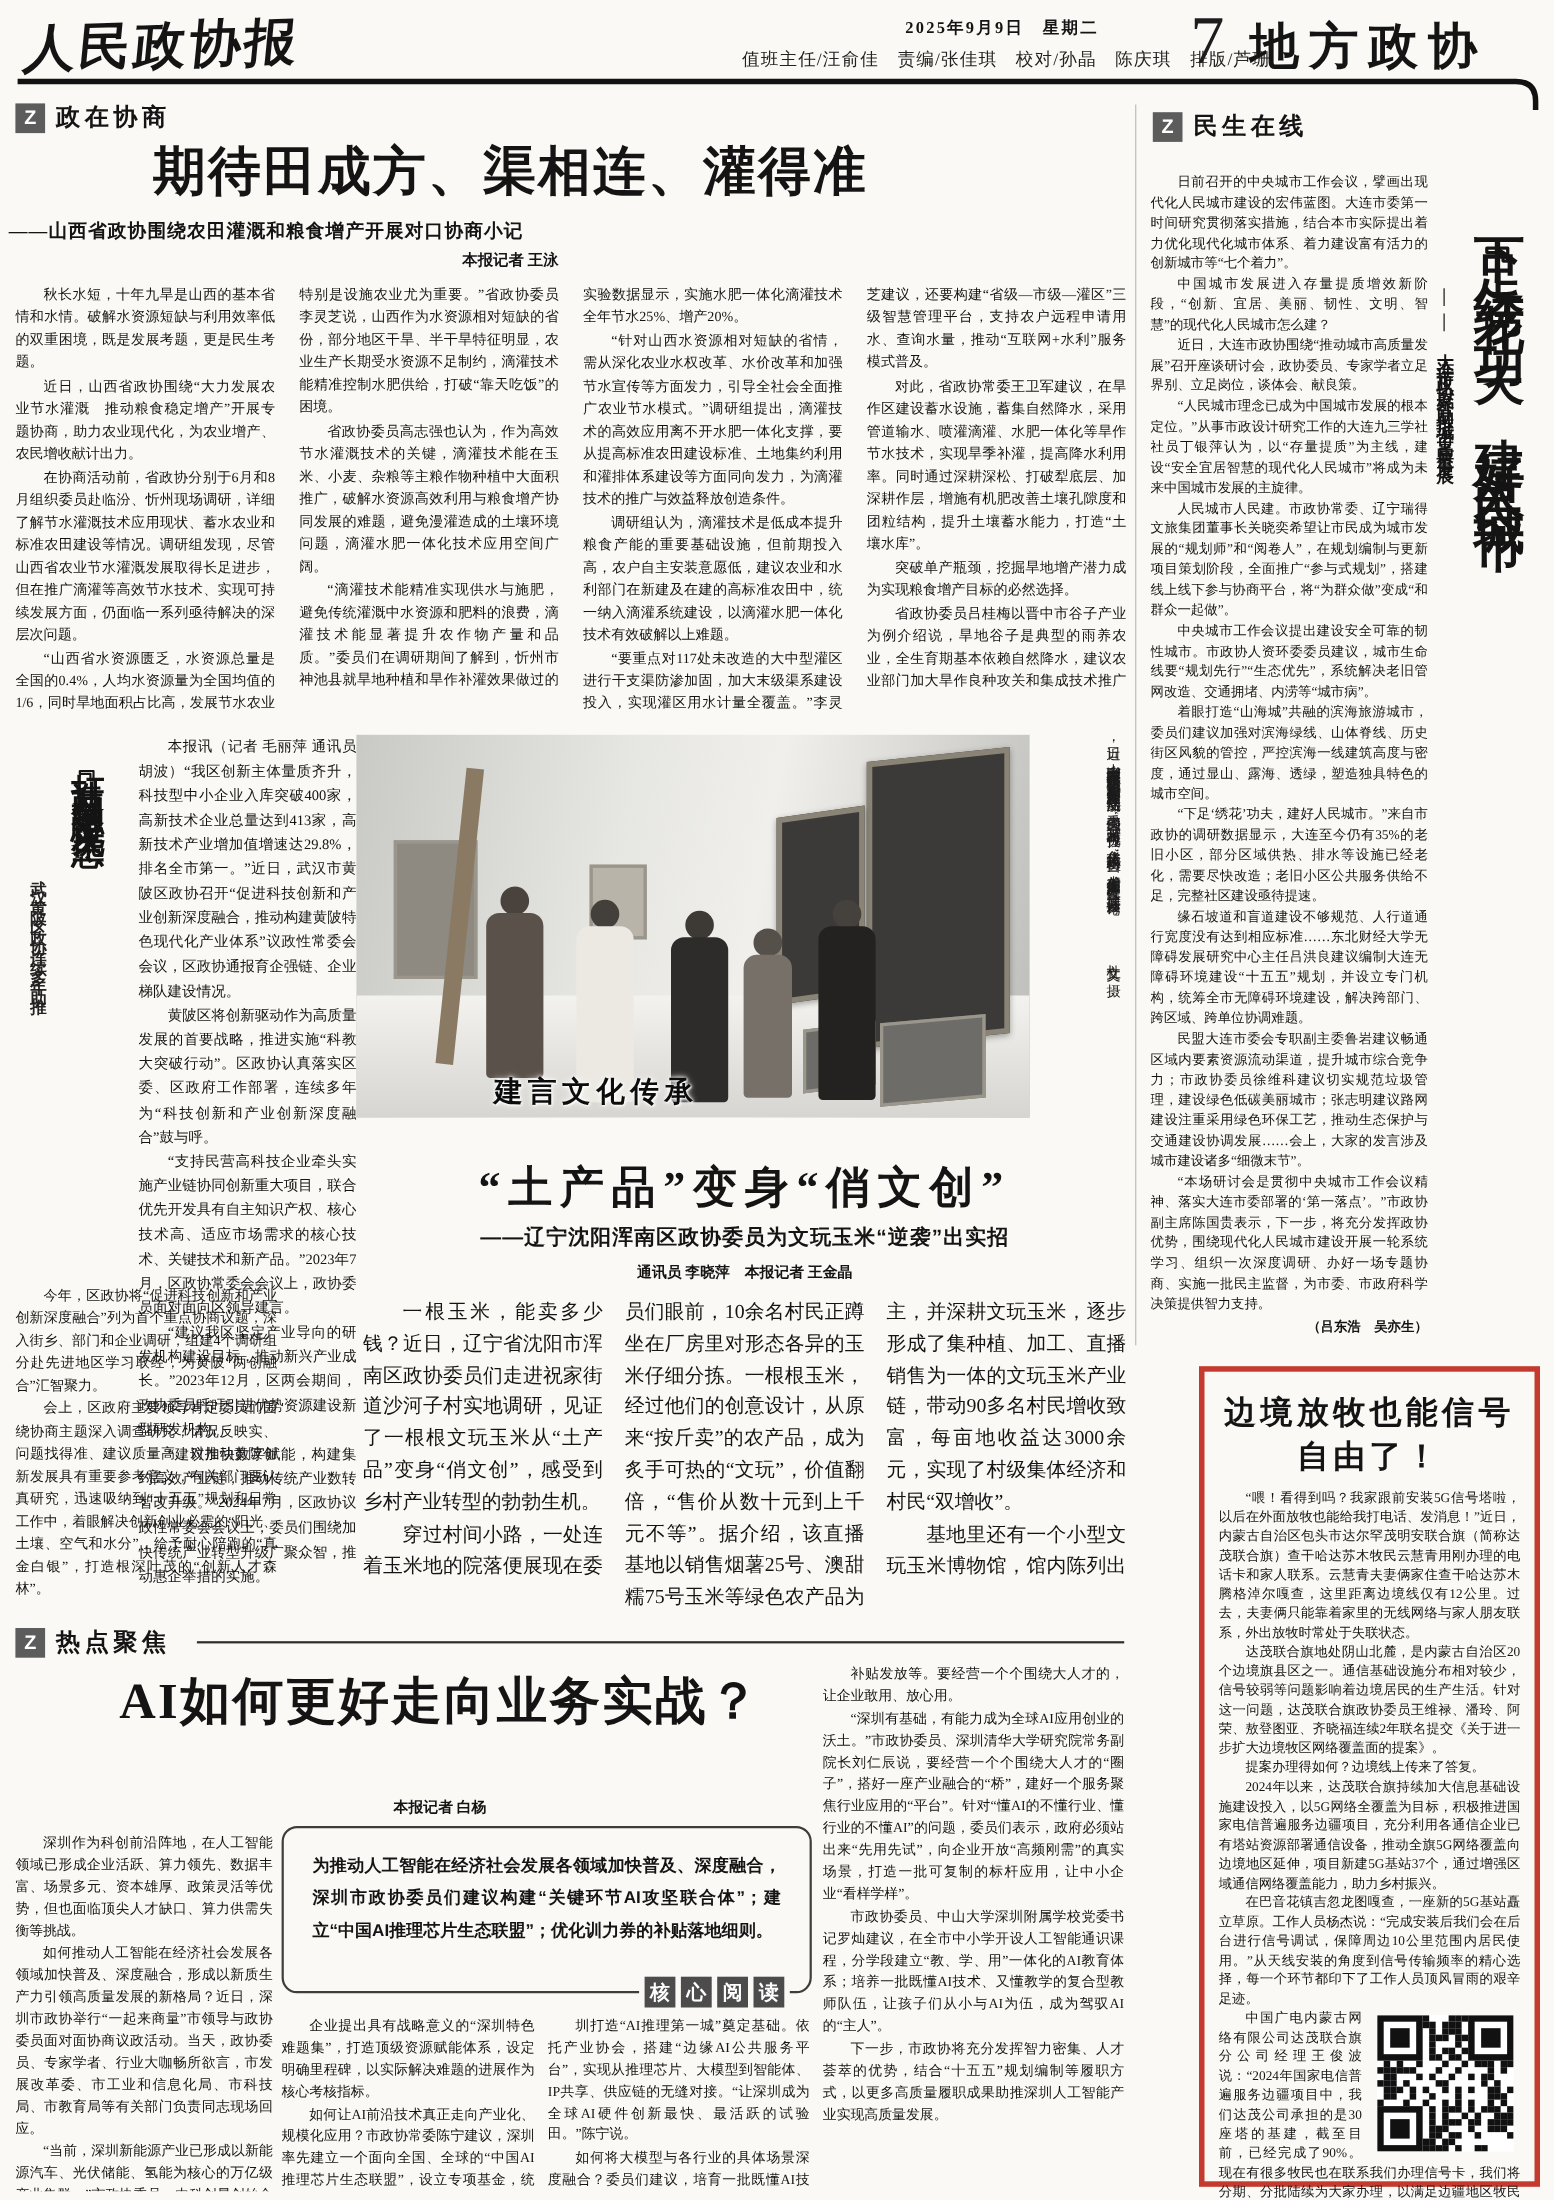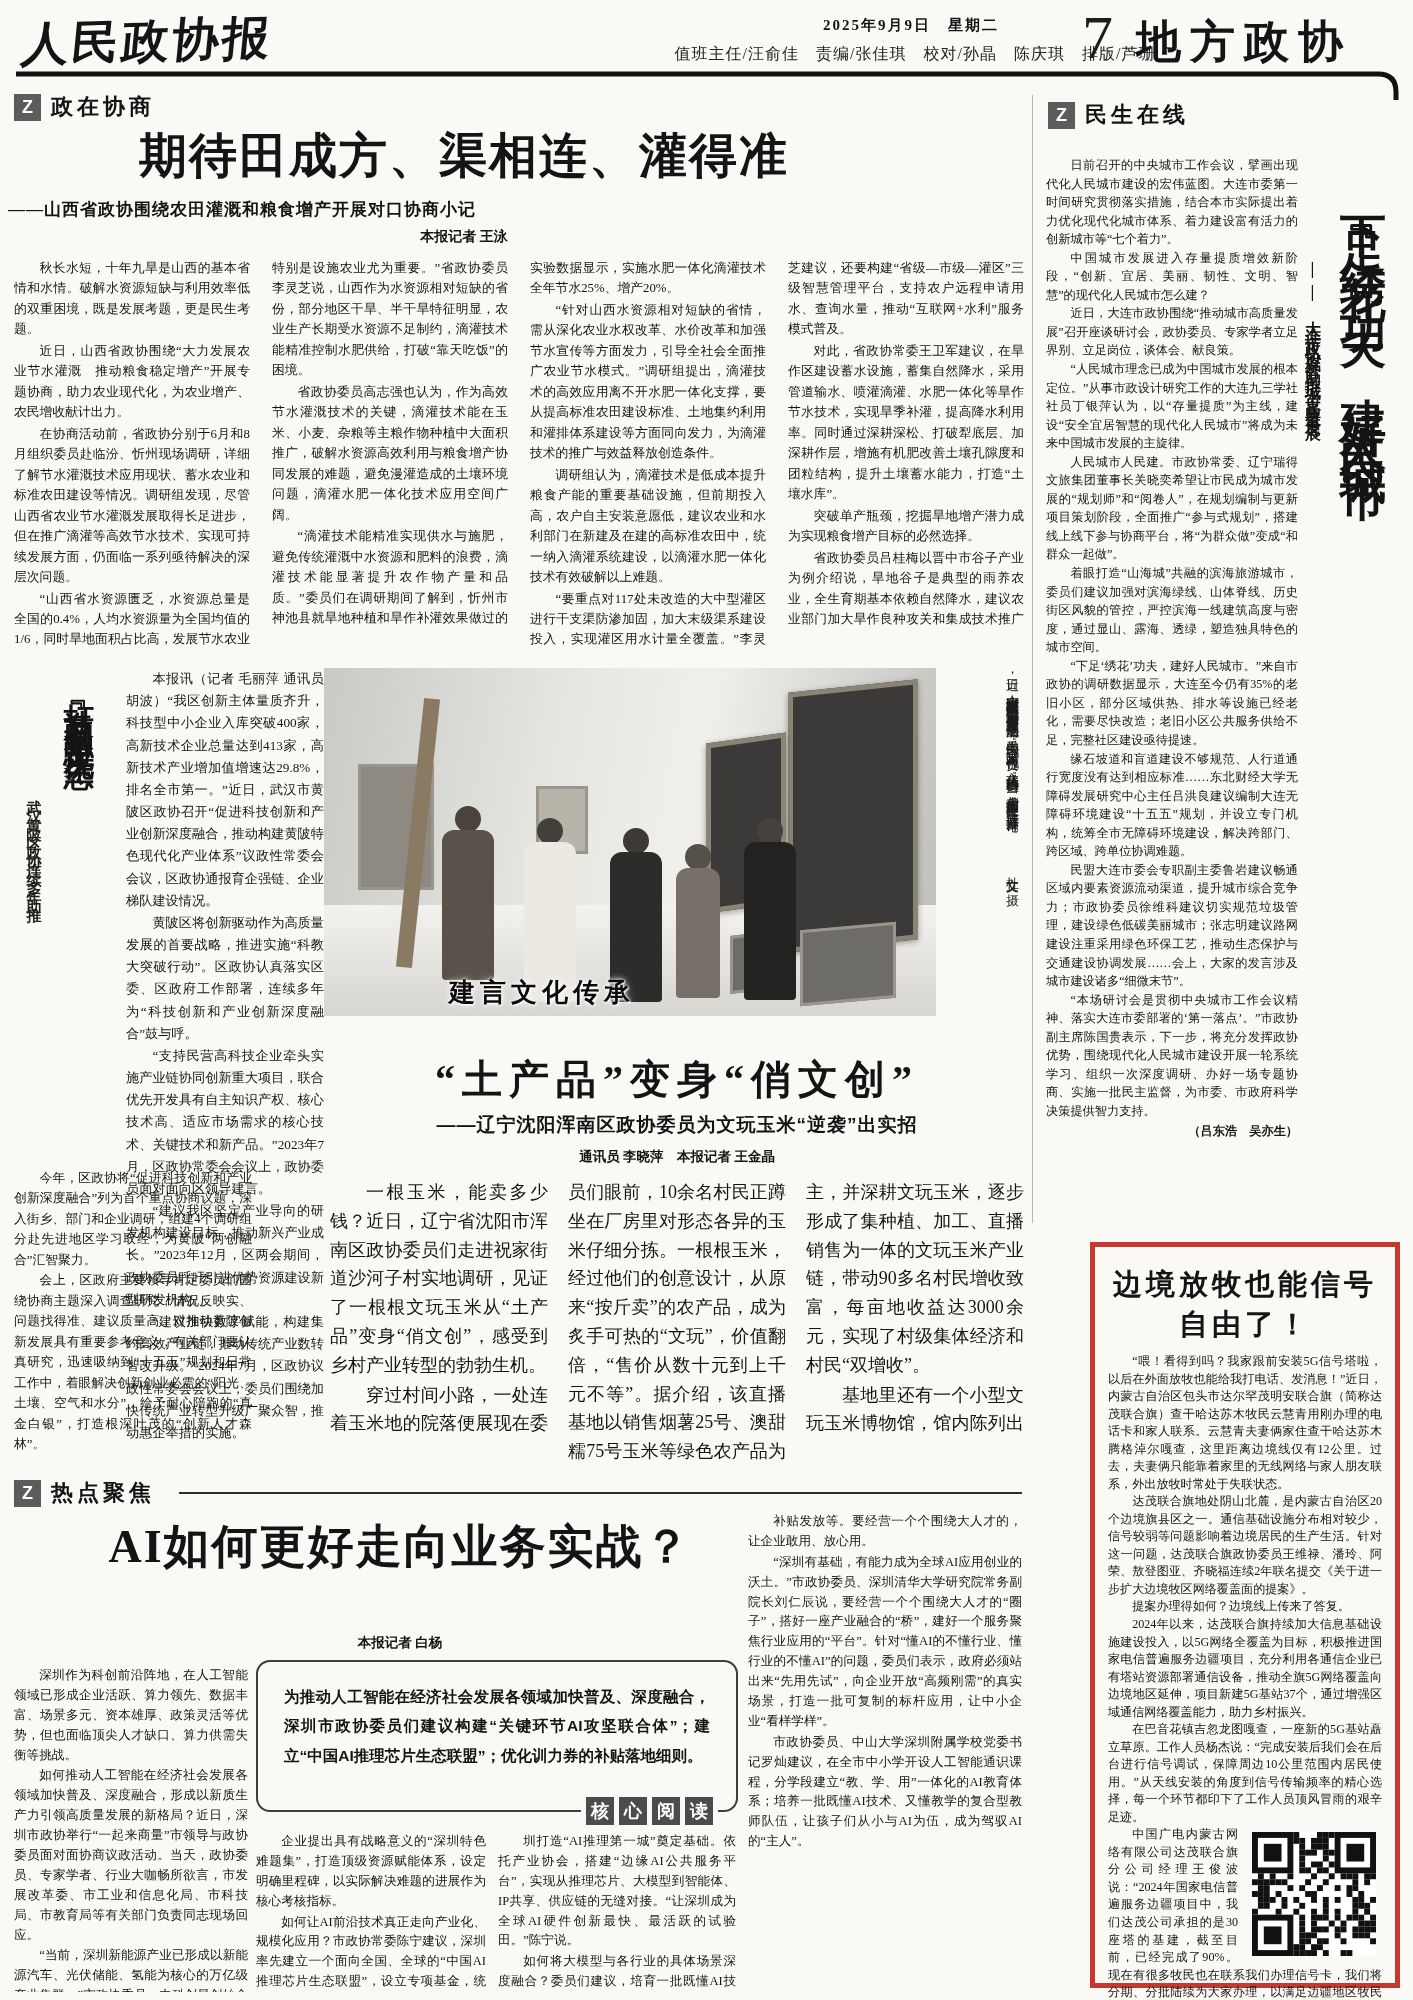--- a/index.html
+++ b/index.html
@@ -227,30 +227,32 @@
       <p>如何让AI前沿技术真正走向产业化、规模化应用？市政协常委陈宁建议，深圳率先建立一个面向全国、全球的“中国AI推理芯片生态联盟”，设立专项基金，统筹整合芯片、整机、软件等产业链资源，为深</p>
     </div>
   <div class="abs flowcol just" id="ai-col3">
       <p>圳打造“AI推理第一城”奠定基础。依托产业协会，搭建“边缘AI公共服务平台”，实现从推理芯片、大模型到智能体、IP共享、供应链的无缝对接。“让深圳成为全球AI硬件创新最快、最活跃的试验田。”陈宁说。</p>
       <p>如何将大模型与各行业的具体场景深度融合？委员们建议，培育一批既懂AI技术、又懂产业的复合型人才。</p>
     </div>
   <div class="abs flowcol just" id="ai-col4">
       <p>补贴发放等。要经营一个个围绕大人才的，让企业敢用、放心用。</p>
       <p>“深圳有基础，有能力成为全球AI应用创业的沃土。”市政协委员、深圳清华大学研究院常务副院长刘仁辰说，要经营一个个围绕大人才的“圈子”，搭好一座产业融合的“桥”，建好一个服务聚焦行业应用的“平台”。针对“懂AI的不懂行业、懂行业的不懂AI”的问题，委员们表示，政府必须站出来“先用先试”，向企业开放“高频刚需”的真实场景，打造一批可复制的标杆应用，让中小企业“看样学样”。</p>
       <p>市政协委员、中山大学深圳附属学校党委书记罗灿建议，在全市中小学开设人工智能通识课程，分学段建立“教、学、用”一体化的AI教育体系；培养一批既懂AI技术、又懂教学的复合型教师队伍，让孩子们从小与AI为伍，成为驾驭AI的“主人”。</p>
+      <p>下一步，市政协将充分发挥智力密集、人才荟萃的优势，结合“十五五”规划编制等履职方式，以更多高质量履职成果助推深圳人工智能产业实现高质量发展。</p>
     </div>
 
   <div class="abs" id="vdiv"></div>
   <div class="abs just" id="dalian-body">
     <div>
         <p>日前召开的中央城市工作会议，擘画出现代化人民城市建设的宏伟蓝图。大连市委第一时间研究贯彻落实措施，结合本市实际提出着力优化现代化城市体系、着力建设富有活力的创新城市等“七个着力”。</p>
         <p>中国城市发展进入存量提质增效新阶段，“创新、宜居、美丽、韧性、文明、智慧”的现代化人民城市怎么建？</p>
         <p>近日，大连市政协围绕“推动城市高质量发展”召开座谈研讨会，政协委员、专家学者立足界别、立足岗位，谈体会、献良策。</p>
         <p>“人民城市理念已成为中国城市发展的根本定位。”从事市政设计研究工作的大连九三学社社员丁银萍认为，以“存量提质”为主线，建设“安全宜居智慧的现代化人民城市”将成为未来中国城市发展的主旋律。</p>
         <p>人民城市人民建。市政协常委、辽宁瑞得文旅集团董事长关晓奕希望让市民成为城市发展的“规划师”和“阅卷人”，在规划编制与更新项目策划阶段，全面推广“参与式规划”，搭建线上线下参与协商平台，将“为群众做”变成“和群众一起做”。</p>
+        <p>中央城市工作会议提出建设安全可靠的韧性城市。市政协人资环委委员建议，城市生命线要“规划先行”“生态优先”，系统解决老旧管网改造、交通拥堵、内涝等“城市病”。</p>
         <p>着眼打造“山海城”共融的滨海旅游城市，委员们建议加强对滨海绿线、山体脊线、历史街区风貌的管控，严控滨海一线建筑高度与密度，通过显山、露海、透绿，塑造独具特色的城市空间。</p>
         <p>“下足‘绣花’功夫，建好人民城市。”来自市政协的调研数据显示，大连至今仍有35%的老旧小区，部分区域供热、排水等设施已经老化，需要尽快改造；老旧小区公共服务供给不足，完整社区建设亟待提速。</p>
         <p>缘石坡道和盲道建设不够规范、人行道通行宽度没有达到相应标准……东北财经大学无障碍发展研究中心主任吕洪良建议编制大连无障碍环境建设“十五五”规划，并设立专门机构，统筹全市无障碍环境建设，解决跨部门、跨区域、跨单位协调难题。</p>
         <p>民盟大连市委会专职副主委鲁岩建议畅通区域内要素资源流动渠道，提升城市综合竞争力；市政协委员徐维科建议切实规范垃圾管理，建设绿色低碳美丽城市；张志明建议路网建设注重采用绿色环保工艺，推动生态保护与交通建设协调发展……会上，大家的发言涉及城市建设诸多“细微末节”。</p>
         <p>“本场研讨会是贯彻中央城市工作会议精神、落实大连市委部署的‘第一落点’。”市政协副主席陈国贵表示，下一步，将充分发挥政协优势，围绕现代化人民城市建设开展一轮系统学习、组织一次深度调研、办好一场专题协商、实施一批民主监督，为市委、市政府科学决策提供智力支持。</p>
       </div>
     <div id="dalian-byline">（吕东浩　吴亦生）</div>
   </div>
   <div class="abs vtext" id="dalian-sub-v">——大连市政协聚智助推城市高质量发展</div>
   <div class="abs vtext" id="dalian-title-v">下足『绣花』功夫　建好人民城市</div>

